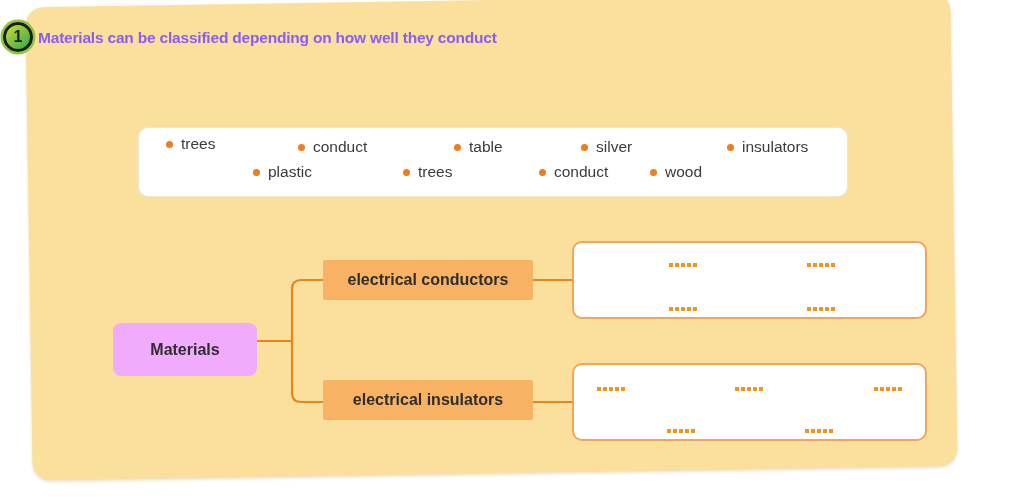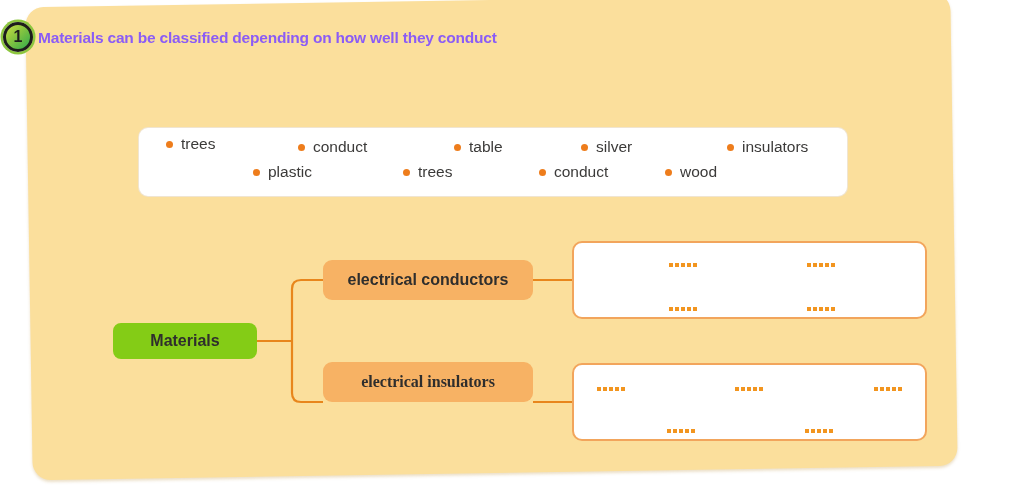--- a/index.html
+++ b/index.html
@@ -55,28 +55,28 @@
 
   
   .connectors{position:absolute;left:0;top:0;z-index:1;}
 
   
   .node{
     position:absolute;display:flex;align-items:center;justify-content:center;
     color:#2F2E2D;font-weight:700;font-size:16px;z-index:2;white-space:nowrap;
   }
   .node-root{
-    left:113px;top:323px;width:144px;height:36px;
-    background:#84cc16;border-radius:8px;
+    left:113px;top:323px;width:144px;height:53px;
+    background:#f0abfc;border-radius:8px;
   }
   .node-branch{
-    width:210px;height:40px;background:#F7B264;border-radius:9px;
+    width:210px;height:40px;background:#F7B264;border-radius:2px;
   }
   .node-conductors{left:323px;top:260px;}
-  .node-insulators{left:323px;top:362px;font-family:Liberation Serif, serif;}
+  .node-insulators{left:323px;top:380px;}
 
   
   .answer-box{
     position:absolute;width:355px;height:78px;background:#ffffff;
     border:2px solid #F2A55C;border-radius:10px;z-index:2;box-sizing:border-box;
   }
   .answer-conductors{left:572px;top:241px;}
   .answer-insulators{left:572px;top:363px;}
 
   
@@ -130,21 +130,21 @@
       <span>plastic</span>
     </div>
     <div class="material-item" style="left:264px;top:34px">
       <span class="bullet"></span>
       <span>trees</span>
     </div>
     <div class="material-item" style="left:400px;top:34px">
       <span class="bullet"></span>
       <span>conduct</span>
     </div>
-    <div class="material-item" style="left:526px;top:34px">
+    <div class="material-item" style="left:511px;top:34px">
       <span class="bullet"></span>
       <span>wood</span>
     </div>
   </div>
 
   <div class="node node-root">
     <span>Materials</span>
   </div>
   <div class="node node-branch node-conductors">
     <span>electrical conductors</span>

